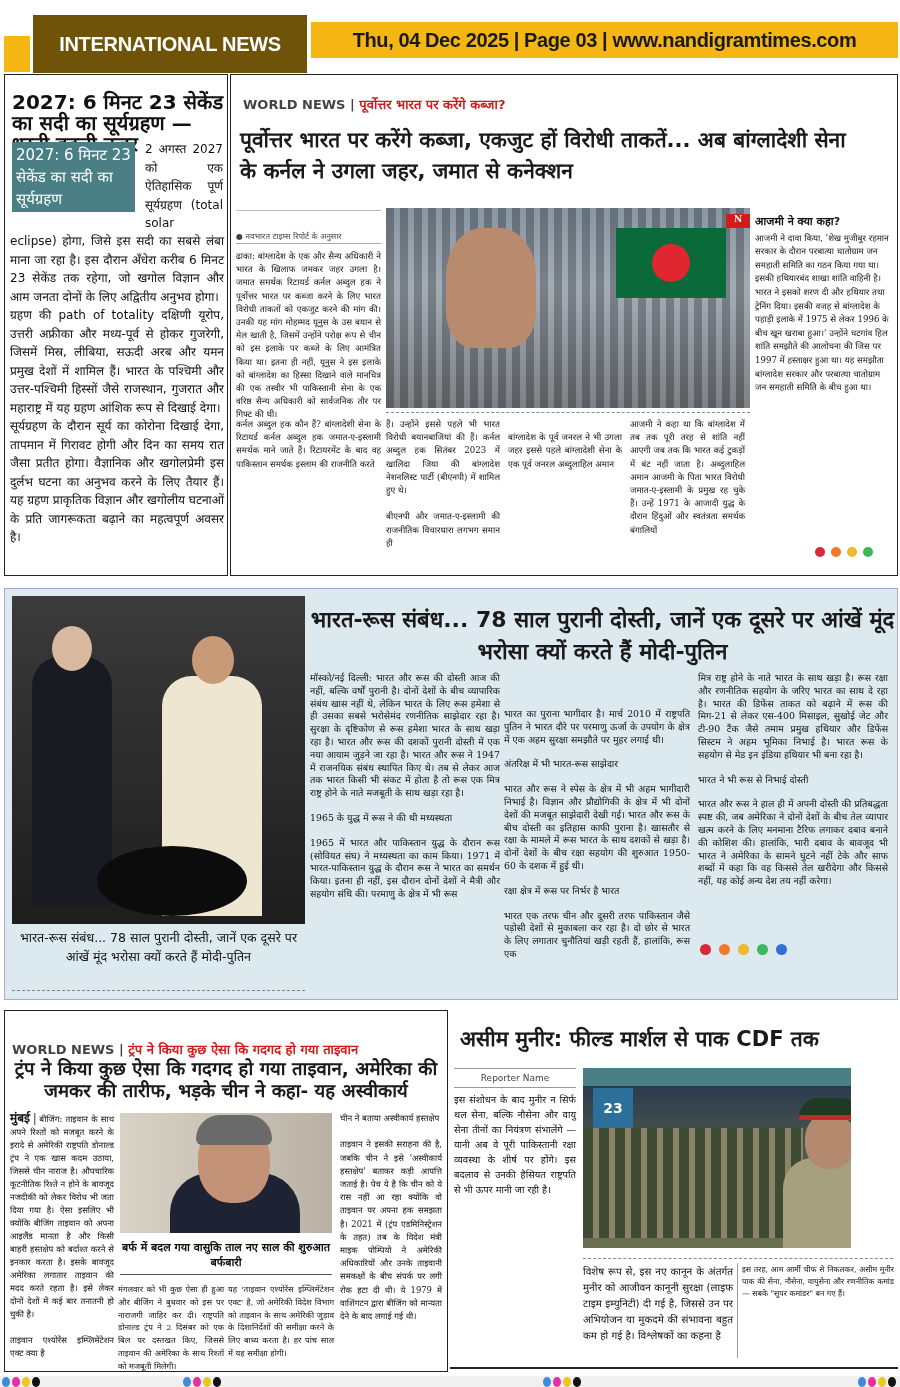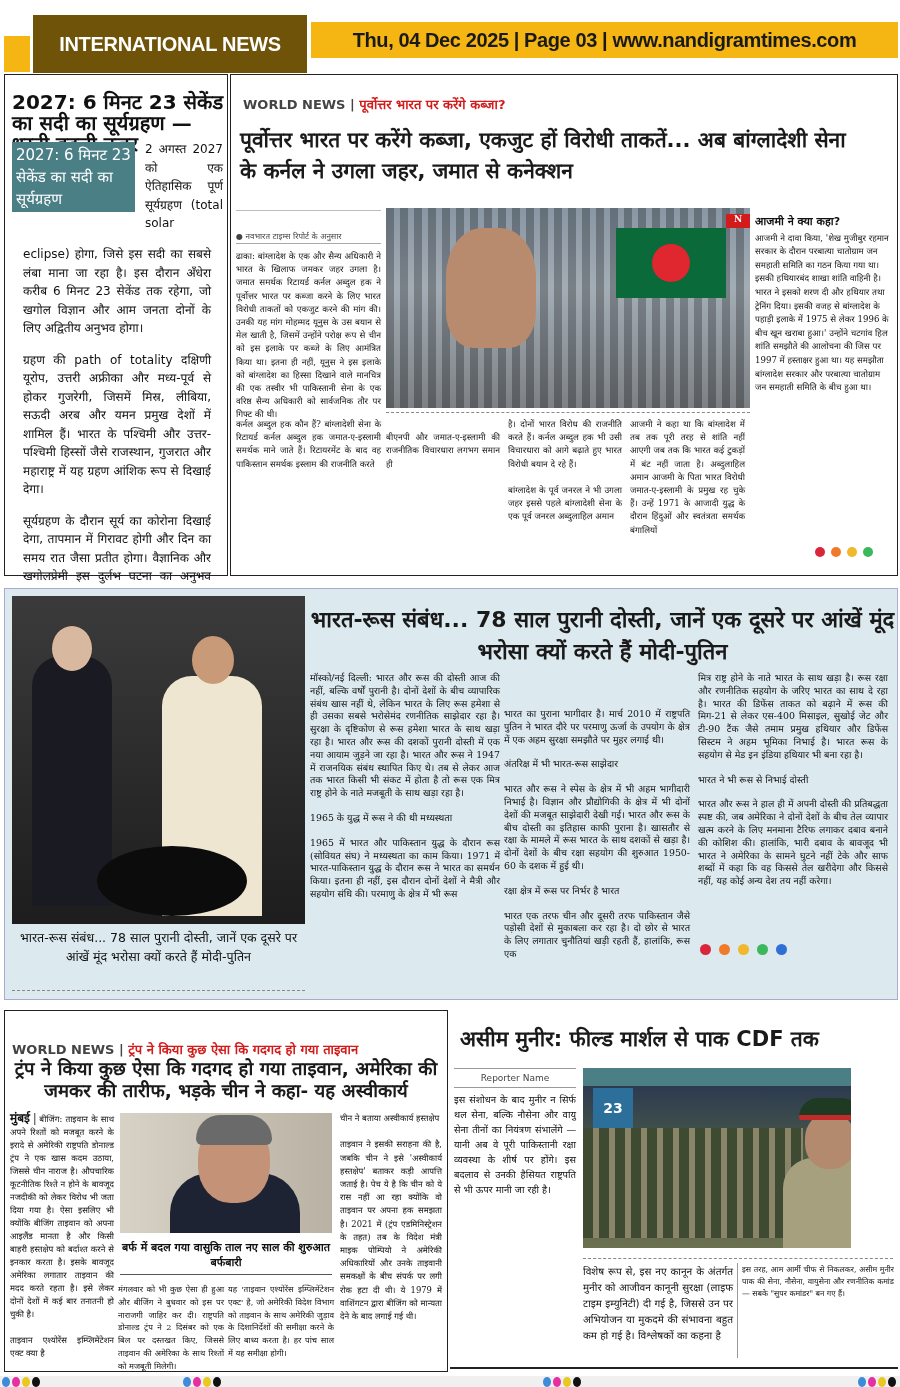--- a/index.html
+++ b/index.html
@@ -12,21 +12,21 @@
 
 .box{border:1.5px solid #222;background:#fff}
 .lbox{left:4px;top:74px;width:224px;height:502px}
 .rbox{left:230px;top:74px;width:668px;height:502px}
 .midbox{left:4px;top:588px;width:894px;height:412px;background:#dce9ee;border:1px solid #aac}
 .blbox{left:4px;top:1010px;width:444px;height:362px}
 .ltitle{left:12px;top:92px;width:212px;font-family:"DejaVu Sans",sans-serif;font-weight:bold;font-size:20px;line-height:21px}
 .teal{left:12px;top:142px;width:123px;height:70px;background:#4b7f86;color:#fff;font-family:"DejaVu Sans",sans-serif;font-size:15px;line-height:22px;padding:2px 4px}
 .sidetext{left:145px;top:140px;width:78px;font-family:"DejaVu Sans",sans-serif;font-size:12px;line-height:18.5px;text-align:justify}
 .lbody{left:10px;top:232px;width:214px;font-family:"DejaVu Sans",sans-serif;font-size:12px;line-height:18.5px;text-align:justify}
-.lbody p{margin:13px}
+.lbody p{margin:0}
 .kicker{font-family:"DejaVu Sans",sans-serif;font-size:13px;color:#444;font-weight:bold}
 .kicker .red{color:#d21b1b;font-weight:bold}
 .bighead{font-family:"DejaVu Sans",sans-serif;font-weight:bold;color:#1a1a1a}
 .small{font-size:8.6px;line-height:13.2px;text-align:justify;font-family:"DejaVu Serif",serif}
 .photo{overflow:hidden}
 .dots{display:flex;gap:6px}
 .dot{width:10px;height:10px;border-radius:50%}
 .cmyk{display:flex;gap:2px}
 .cmyk span{width:8px;height:10px;border-radius:50%;display:inline-block}
 .midtext{font-size:9.4px;line-height:12.8px;text-align:justify;font-family:"DejaVu Serif",serif}
@@ -64,25 +64,25 @@
   <div class="abs" style="left:0;top:0;width:364px;height:200px;background:repeating-linear-gradient(90deg,rgba(60,60,60,.35) 0 8px,rgba(200,200,200,.2) 8px 14px)"></div>
   <div class="abs" style="left:230px;top:20px;width:110px;height:70px;background:#0a6a3a">
     <div class="abs" style="left:36px;top:16px;width:38px;height:38px;border-radius:50%;background:#e0262f"></div>
   </div>
   <div class="abs" style="left:60px;top:20px;width:90px;height:120px;border-radius:40% 40% 30% 30%;background:#b98b6e"></div>
   <div class="abs" style="left:340px;top:6px;width:24px;height:14px;background:#d21b1b;color:#fff;font-size:9px;font-weight:bold;text-align:center">N</div>
 </div>
 <div class="abs dashline" style="left:386px;top:412px;width:364px"></div>
 <div class="abs small" style="left:236px;top:418px;width:145px">कर्नल अब्दुल हक कौन हैं? बांग्लादेशी सेना के रिटायर्ड कर्नल अब्दुल हक जमात-ए-इस्लामी समर्थक माने जाते हैं। रिटायरमेंट के बाद वह पाकिस्तान समर्थक इस्लाम की राजनीति करते</div>
 <div class="abs small" style="left:386px;top:418px;width:114px">
+  <div>हैं। उन्होंने इससे पहले भी भारत विरोधी बयानबाजियां की हैं। कर्नल अब्दुल हक सितंबर 2023 में खालिदा जिया की बांग्लादेश नेशनलिस्ट पार्टी (बीएनपी) में शामिल हुए थे।</div><br>
+  <div>बीएनपी और जमात-ए-इस्लामी की राजनीतिक विचारधारा लगभग समान ही</div>
+</div>
+<div class="abs small" style="left:508px;top:418px;width:114px">
   <br>
-  <div>बीएनपी और जमात-ए-इस्लामी की राजनीतिक विचारधारा लगभग समान ही</div>
-</div>
-<div class="abs small" style="left:508px;top:418px;width:114px">
-  <div>है। दोनों भारत विरोध की राजनीति करते हैं। कर्नल अब्दुल हक भी उसी विचारधारा को आगे बढ़ाते हुए भारत विरोधी बयान दे रहे हैं।</div><br>
   <div>बांग्लादेश के पूर्व जनरल ने भी उगला जहर इससे पहले बांग्लादेशी सेना के एक पूर्व जनरल अब्दुलाहिल अमान</div>
 </div>
 <div class="abs small" style="left:630px;top:418px;width:115px">आजमी ने कहा था कि बांग्लादेश में तब तक पूरी तरह से शांति नहीं आएगी जब तक कि भारत कई टुकड़ों में बंट नहीं जाता है। अब्दुलाहिल अमान आजमी के पिता भारत विरोधी जमात-ए-इस्लामी के प्रमुख रह चुके हैं। उन्हें 1971 के आजादी युद्ध के दौरान हिंदुओं और स्वतंत्रता समर्थक बंगालियों</div>
 <div class="abs small" style="left:755px;top:212px;width:138px;font-size:8.6px;line-height:13.6px;text-align:left">
   <div style="font-family:'DejaVu Sans',sans-serif;font-weight:bold;font-size:11px;margin:3px 0">आजमी ने क्या कहा?</div>
   <div>आजमी ने दावा किया, 'शेख मुजीबुर रहमान सरकार के दौरान परबात्या चातोग्राम जन समहाती समिति का गठन किया गया था। इसकी हथियारबंद शाखा शांति वाहिनी है। भारत ने इसको शरण दी और हथियार तथा ट्रेनिंग दिया। इसकी वजह से बांग्लादेश के पहाड़ी इलाके में 1975 से लेकर 1996 के बीच खून खराबा हुआ।' उन्होंने चटगांव हिल शांति समझौते की आलोचना की जिस पर 1997 में हस्ताक्षर हुआ था। यह समझौता बांग्लादेश सरकार और परबात्या चातोग्राम जन समहाती समिति के बीच हुआ था।</div>
 </div>
 <div class="abs dots" style="left:815px;top:547px">
   <span class="dot" style="background:#d9263b"></span>
   <span class="dot" style="background:#f07a2a"></span>

